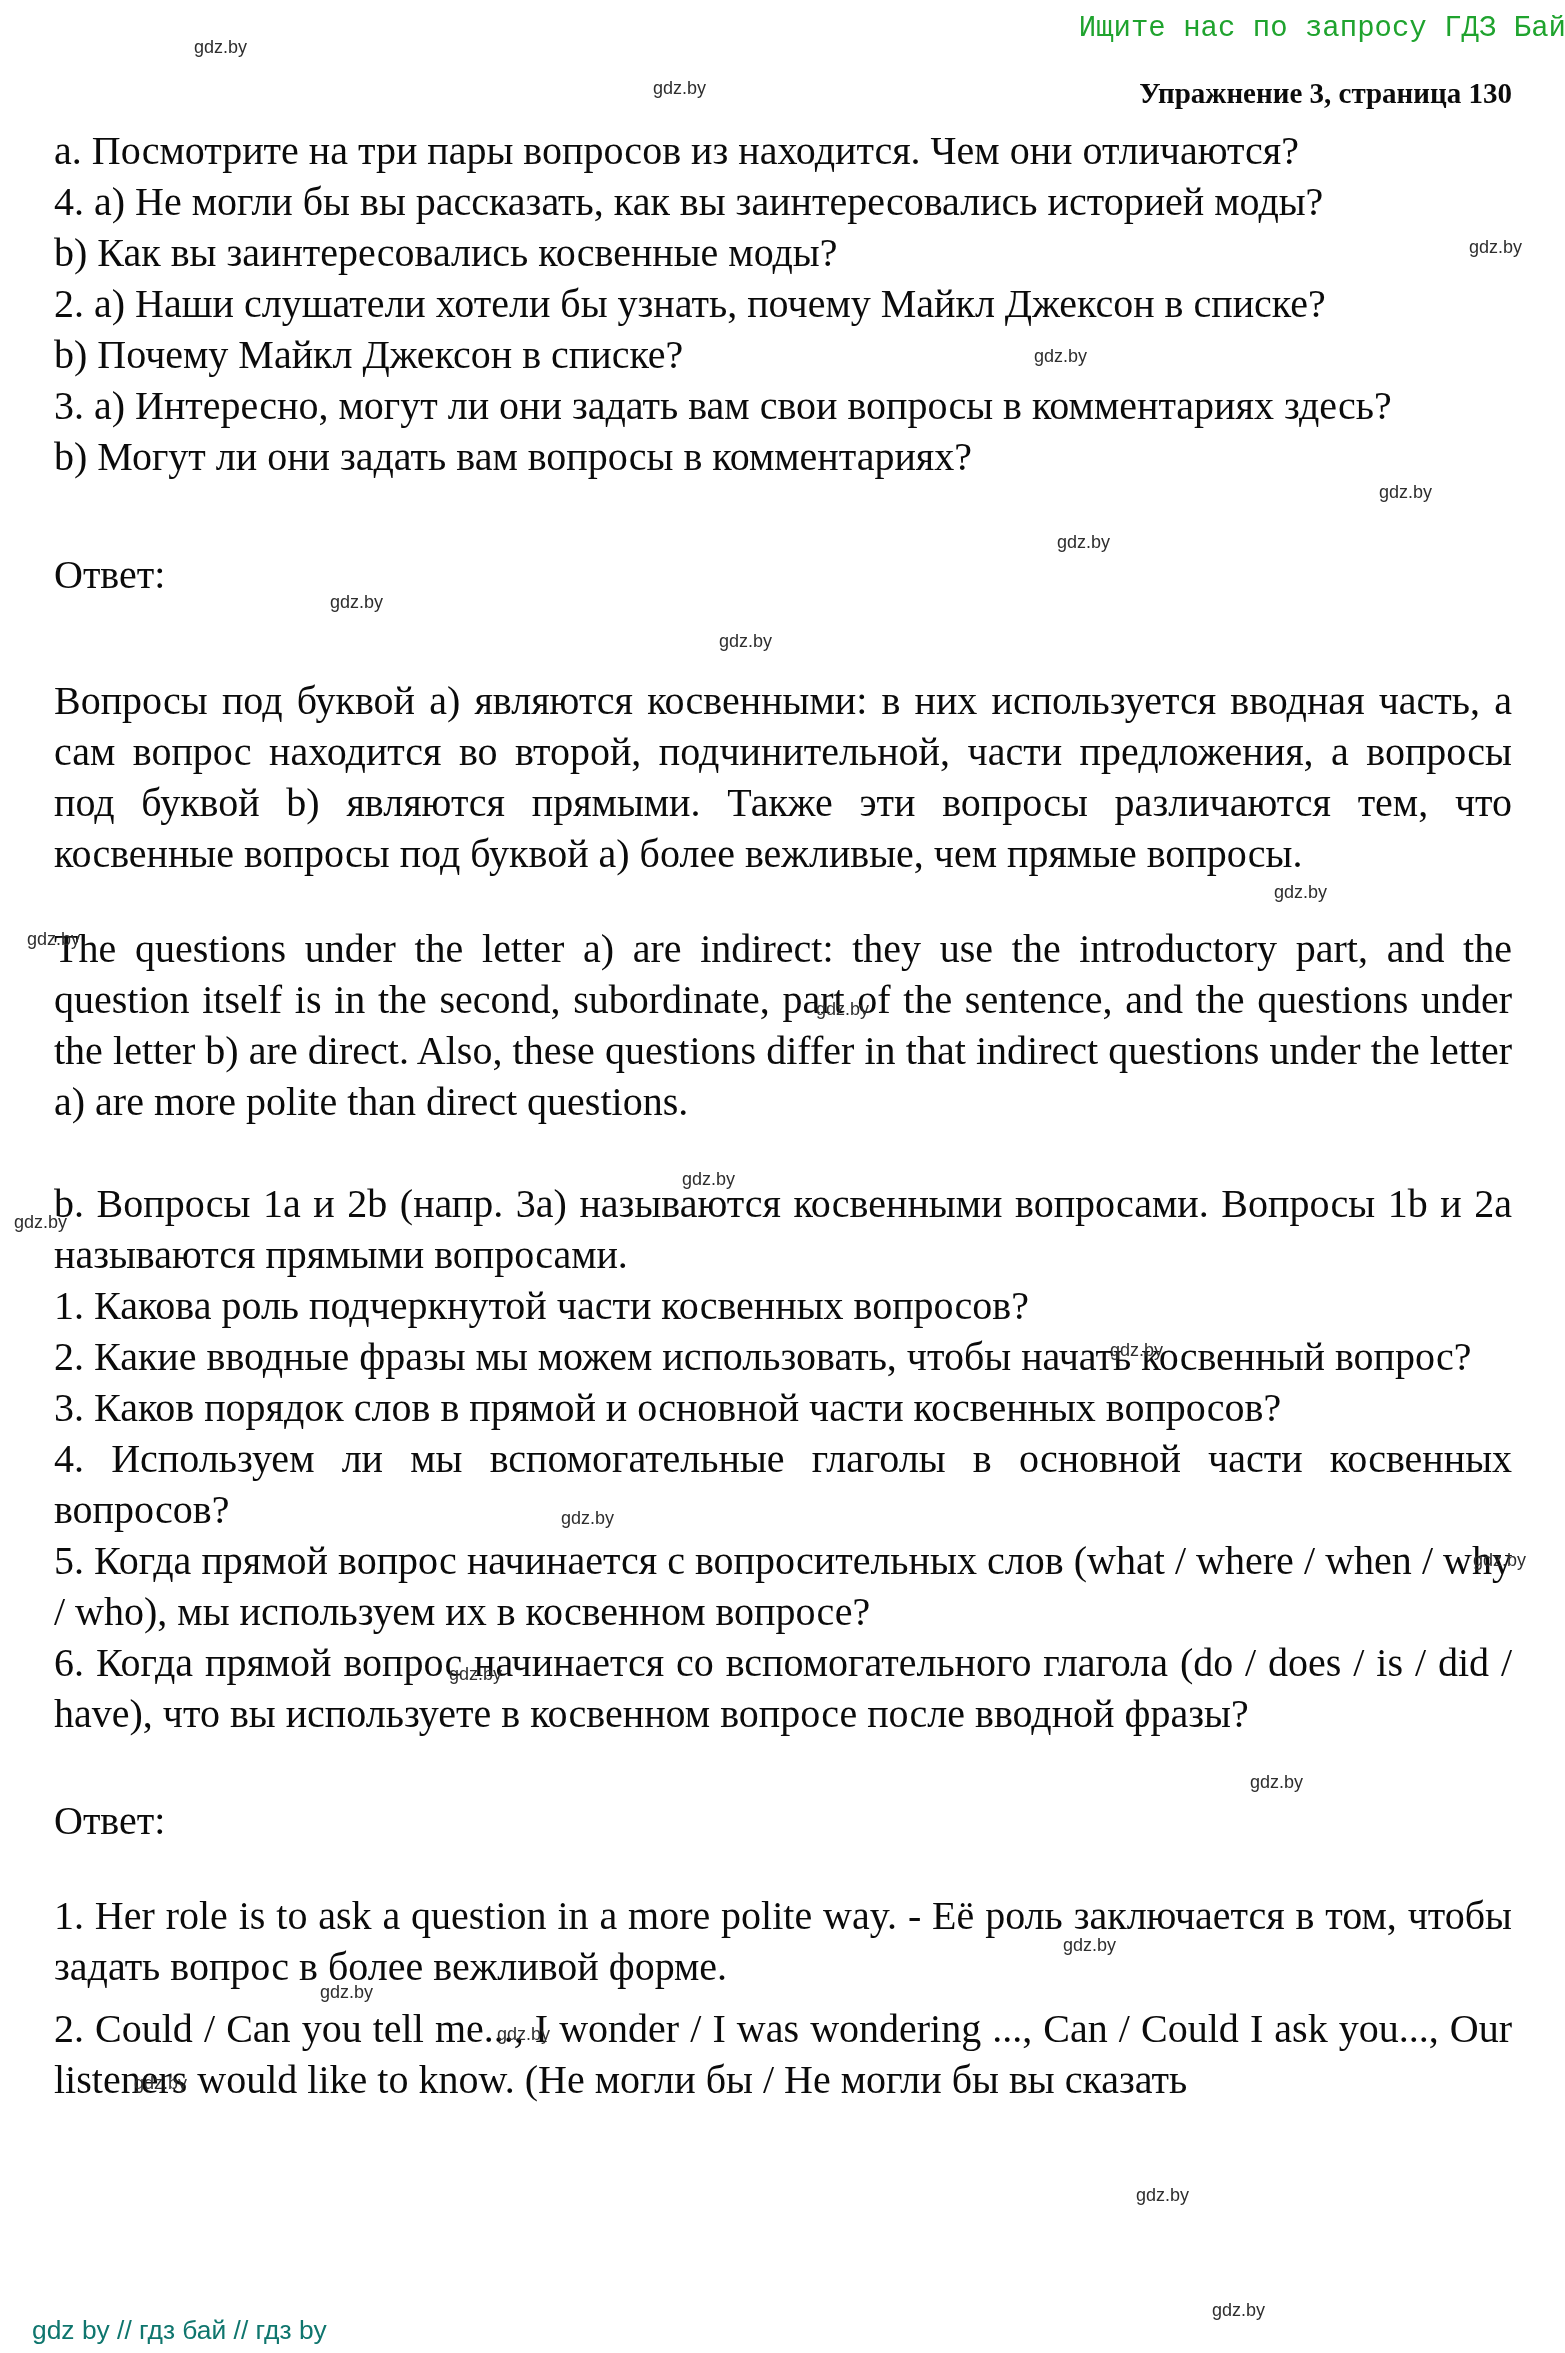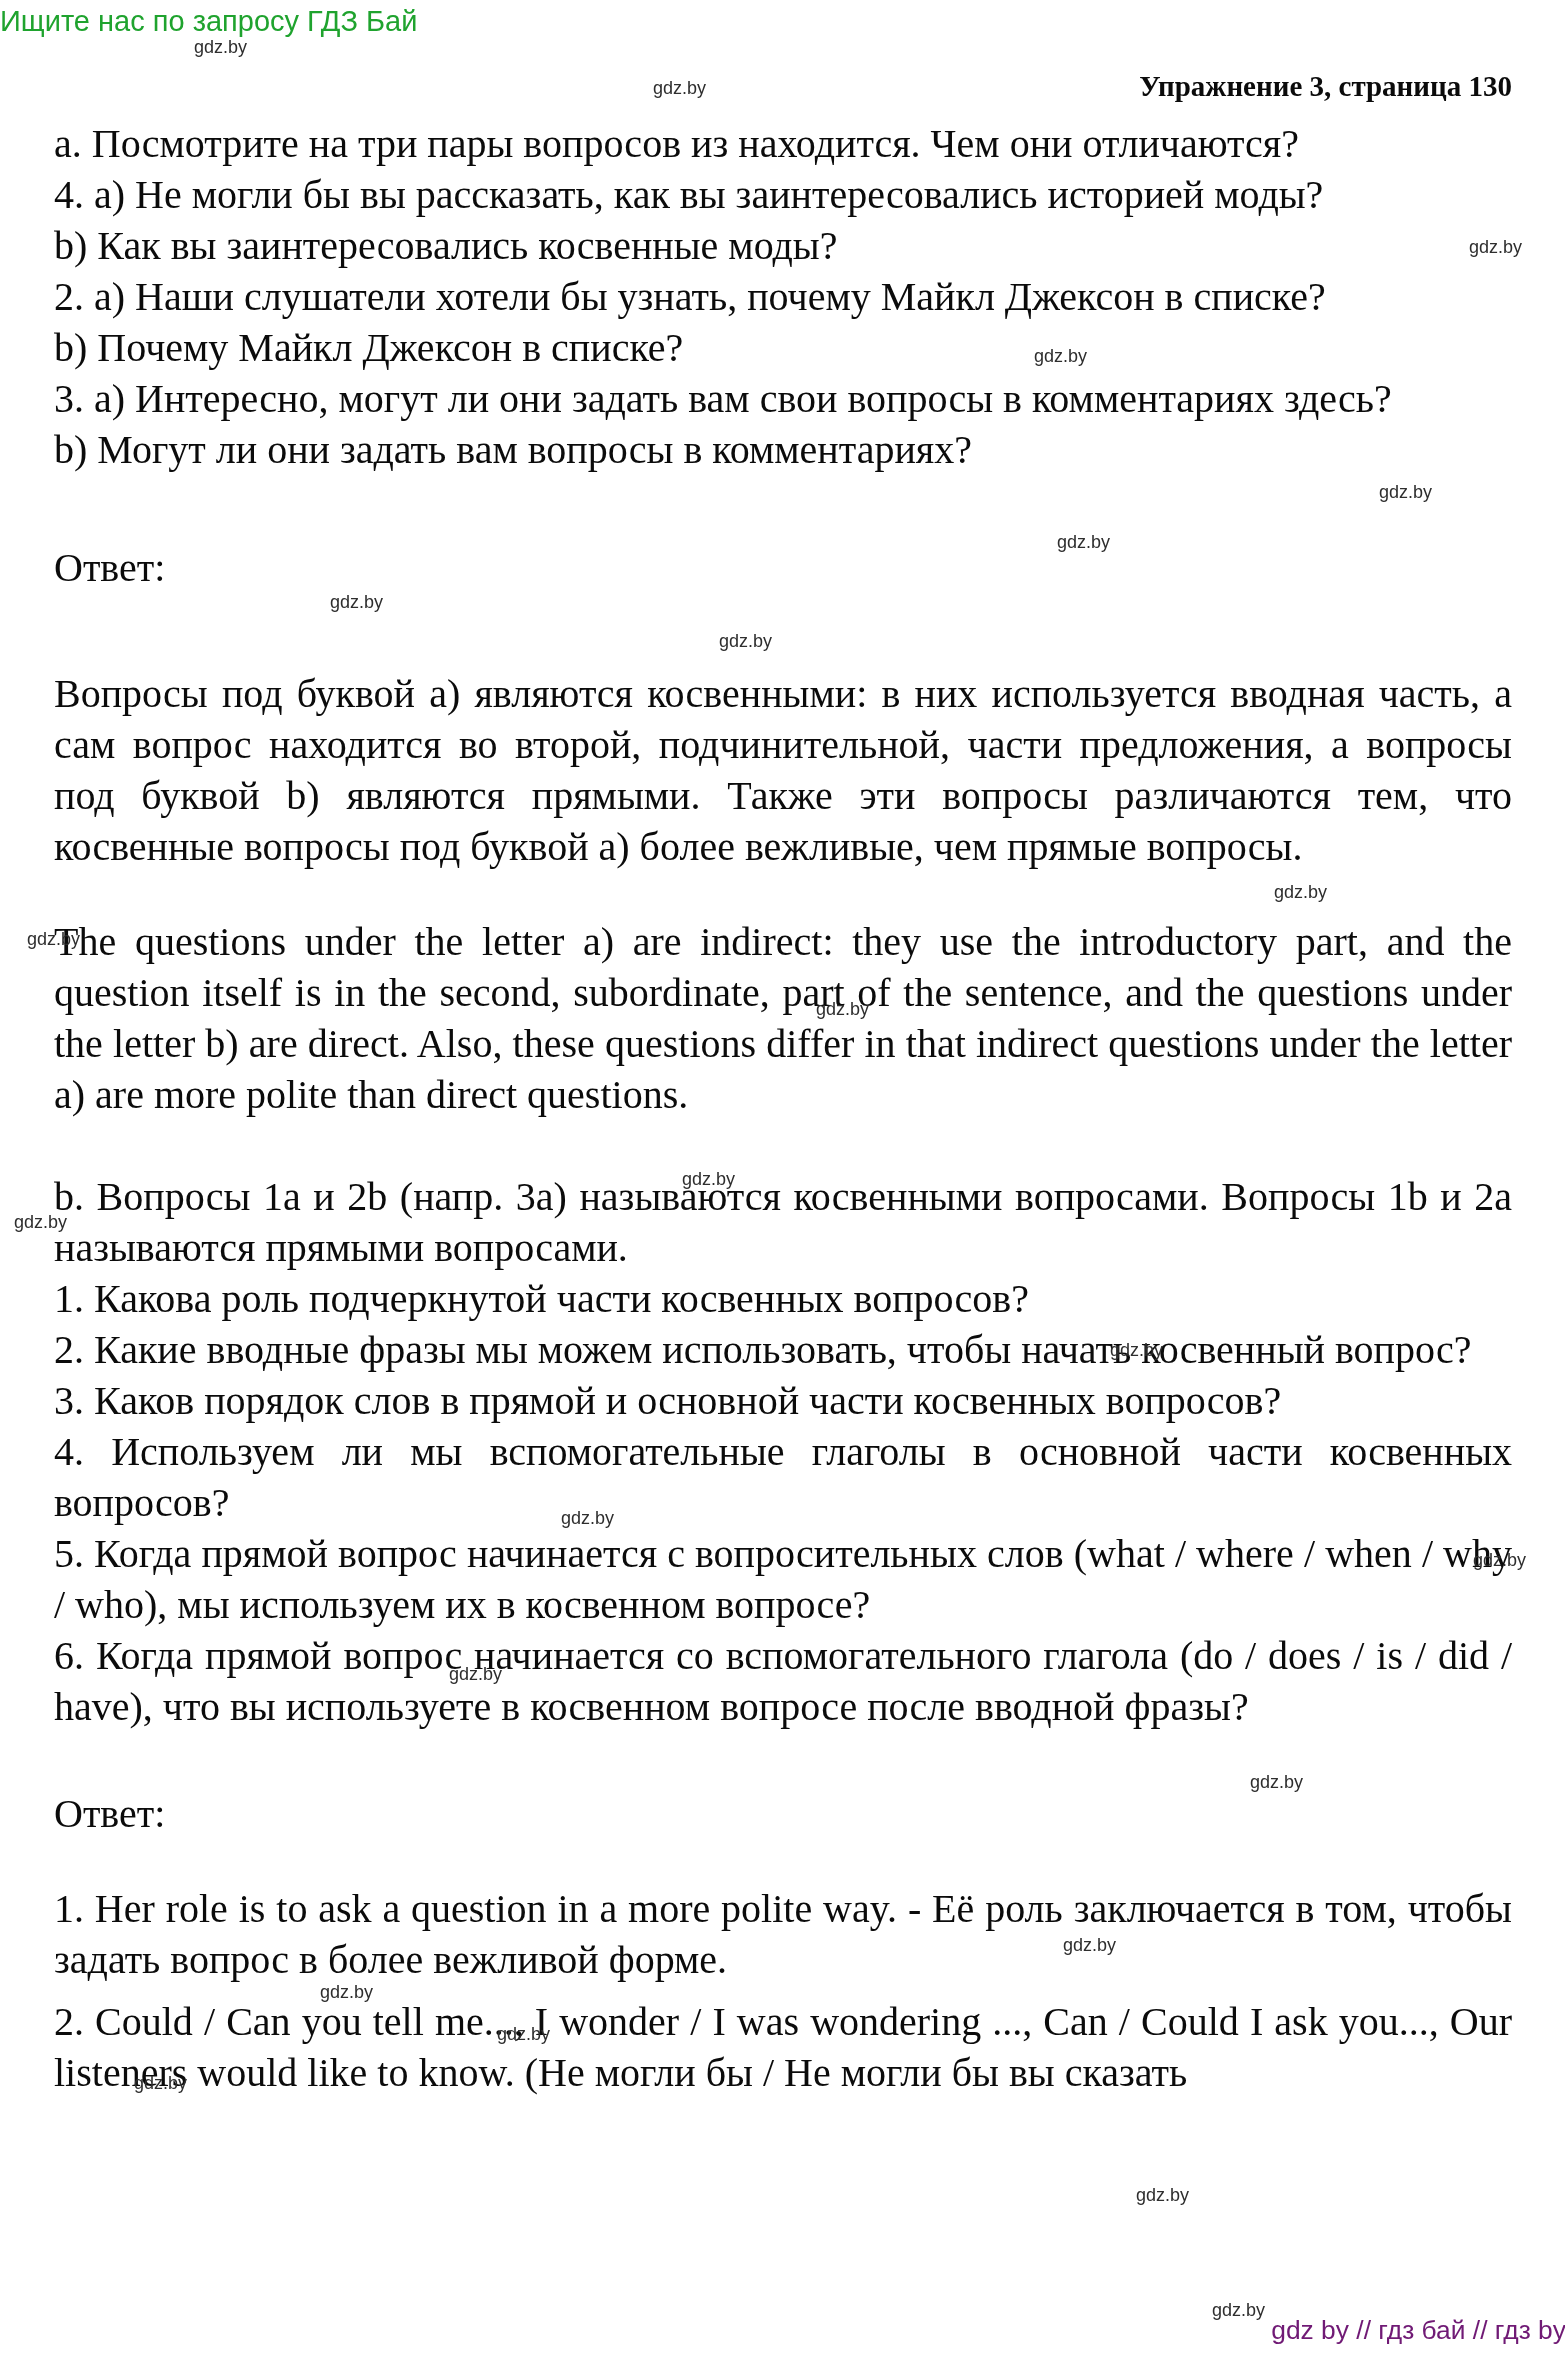--- a/index.html
+++ b/index.html
@@ -10,23 +10,23 @@
     -webkit-font-smoothing: antialiased;
   }
   .page {
     position: relative;
     width: 1566px;
     height: 2354px;
     background: #ffffff;
     overflow: hidden;
   }
   .banner {
-    padding-top: 5px;
-    text-align: left;
-    font-family: Liberation Sans, sans-serif;
+    padding-top: 12px;
+    text-align: right;
+    font-family: Liberation Mono, monospace;
     font-size: 29px;
     color: #1fa32e;
   }
   .content {
     padding: 0 54px;
     font-size: 40px;
     line-height: 51px;
   }
   .title {
     margin-top: 23px;
@@ -56,24 +56,24 @@
     font-family: "Liberation Sans", sans-serif;
     font-size: 18px;
     color: #2e2e2e;
     white-space: nowrap;
   }
   .footer {
     position: absolute;
     left: 0;
     right: 0;
     bottom: 7.8px;
-    text-align: right;
+    text-align: left;
     font-family: "Liberation Sans", sans-serif;
     font-size: 26.4px;
-    color: #701a75;
+    color: #0f766e;
     margin-left: 32px;
   }
 </style>
 </head>
 <body>
 
 <div class="page">
 
   <div class="banner">Ищите нас по запросу ГДЗ Бай</div>
 

